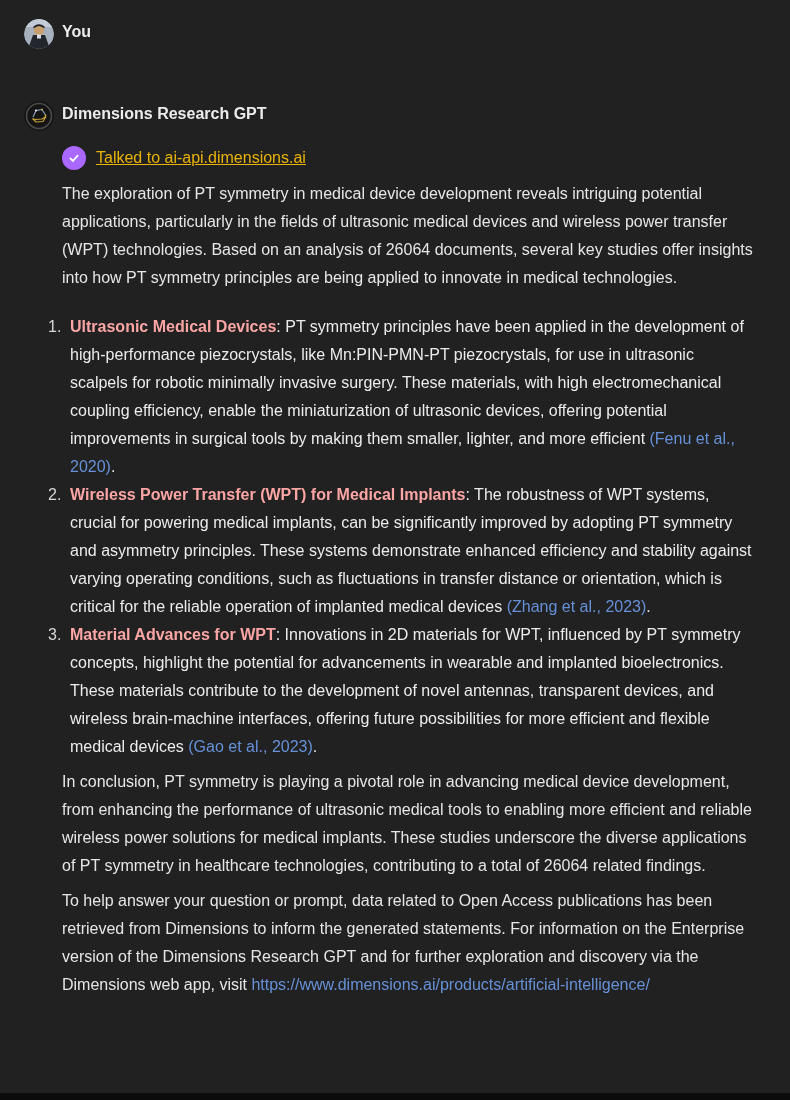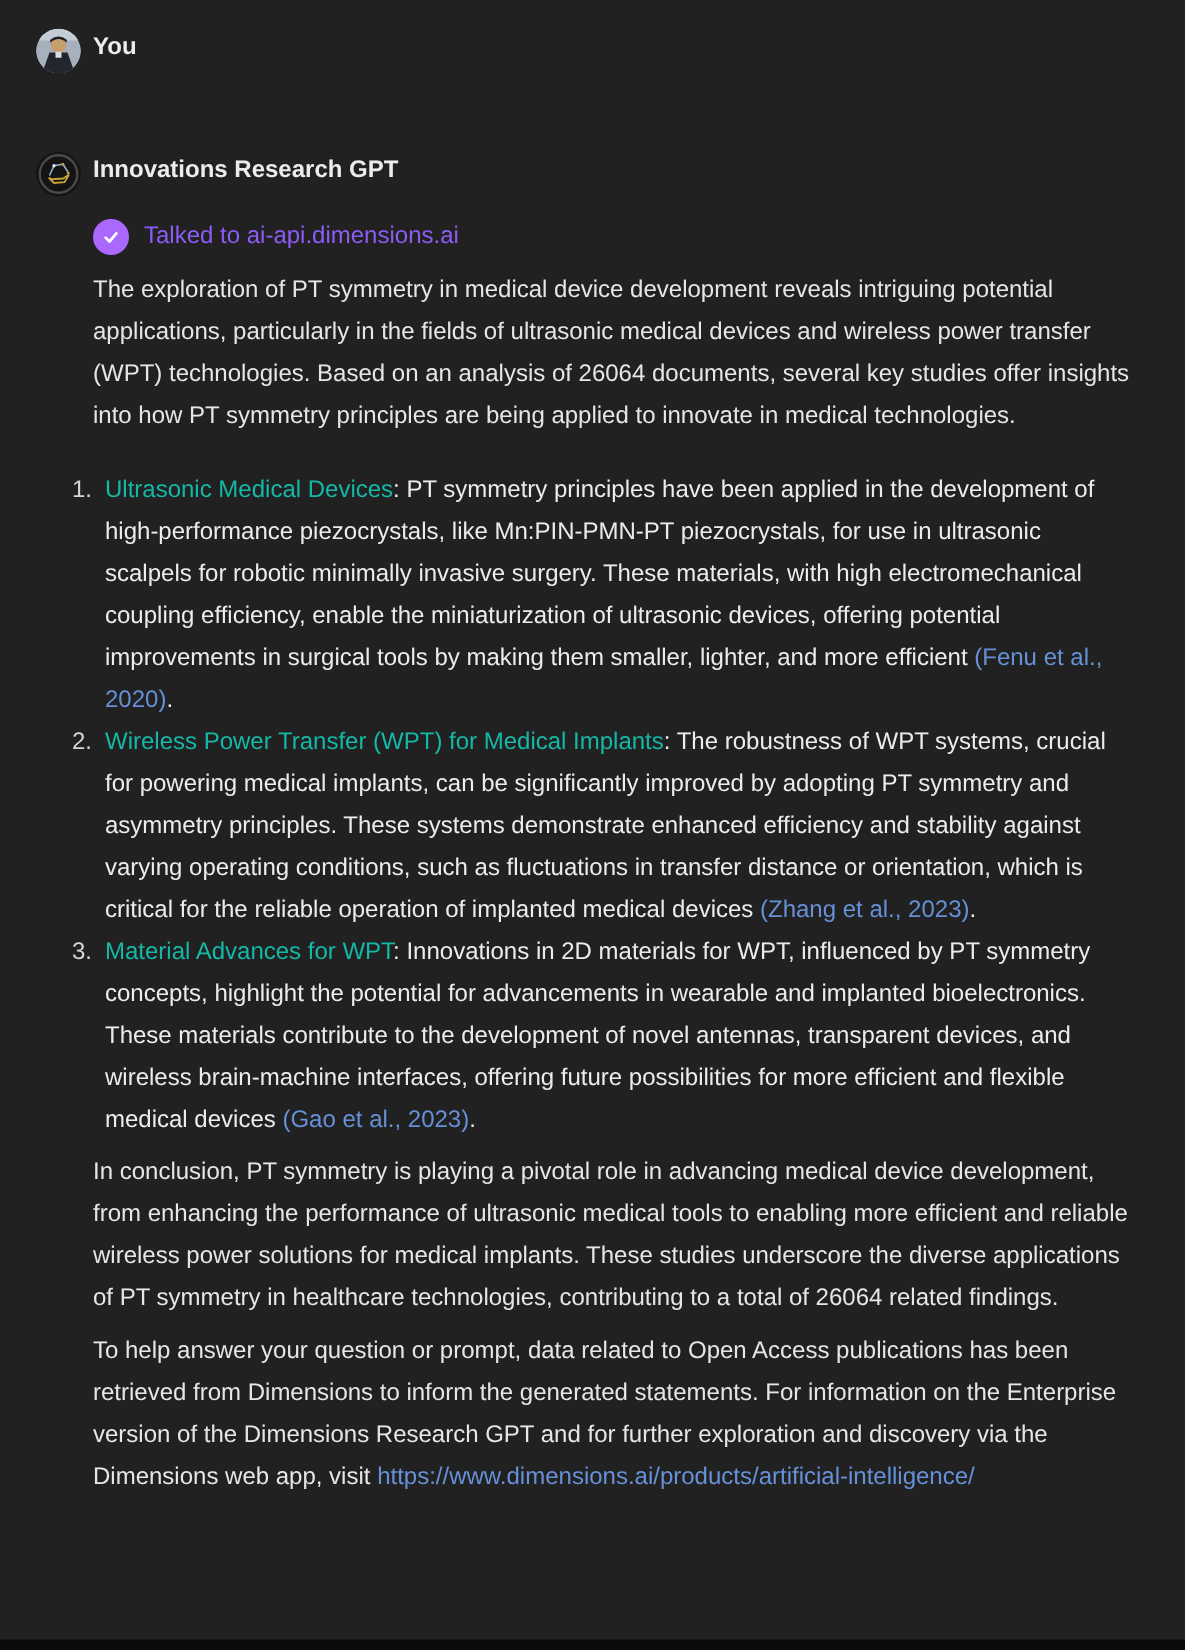--- a/index.html
+++ b/index.html
@@ -29,29 +29,29 @@
 
   .plugin-row {
     display: flex; align-items: center; gap: 10px;
     margin: 14px 0 0 0; height: 30px;
   }
   .plugin-badge {
     width: 24px; height: 24px; border-radius: 50%;
     background: #ab68ff; display: flex; align-items: center; justify-content: center;
     flex: 0 0 24px;
   }
-  .plugin-label { color: #8b5cf6; }
+  .plugin-label { color: #eab308; text-decoration: underline; }
 
   .para { margin-top: 7px; color: #e6e6e6; }
 
   ol.ref-list { list-style: none; margin: 21px 0 0 -14px; }
   ol.ref-list li { display: flex; }
   .li-num { flex: 0 0 22px; color: #d6d6d6; }
   .li-content { flex: 1; min-width: 0; }
-  .run-bold { font-weight: normal; color: #14b8a6; }
+  .run-bold { font-weight: bold; color: #fca5a5; }
 
   a.cite, a.url { color: #6691d8; text-decoration: none; }
   .bottom-bar {
     position: absolute; left: 0; bottom: 0;
     width: 100%; height: 7px; background: #0b0b0b;
   }
 </style>
 </head>
 <body>
 
@@ -87,21 +87,21 @@
           <circle cx="15" cy="15" r="15" fill="#141414"></circle>
           <circle cx="15" cy="15" r="12.5" fill="none" stroke="#4a4a4a" stroke-width="1.6"></circle>
           <path d="M8.5 17.5 L12 21 L19 20.5 L22 15.5 L18 18 L11 18.5 Z" fill="none" stroke="#c9a23a" stroke-width="1.2"></path>
           <path d="M9 16 L12 9.5 L18 8.5 L21.5 14" fill="none" stroke="#8fa9c9" stroke-width="1.1"></path>
           <circle cx="12" cy="9.5" r="1.1" fill="#dfe7f0"></circle>
           <circle cx="18" cy="8.5" r="0.9" fill="#c9a23a"></circle>
           <circle cx="21.5" cy="14.5" r="0.9" fill="#c9a23a"></circle>
         </svg>
       </div>
       <div class="msg-body">
-        <div class="author">Innovations Research GPT</div>
+        <div class="author">Dimensions Research GPT</div>
 
         <div class="plugin-row">
           <span class="plugin-badge">
             <svg width="12" height="12" viewBox="0 0 12 12">
               <path d="M2.4 6.4 L5 9 L9.6 3.6" fill="none" stroke="#ffffff" stroke-width="1.8" stroke-linecap="round" stroke-linejoin="round"></path>
             </svg>
           </span>
           <span class="plugin-label">Talked to ai-api.dimensions.ai</span>
         </div>
 

